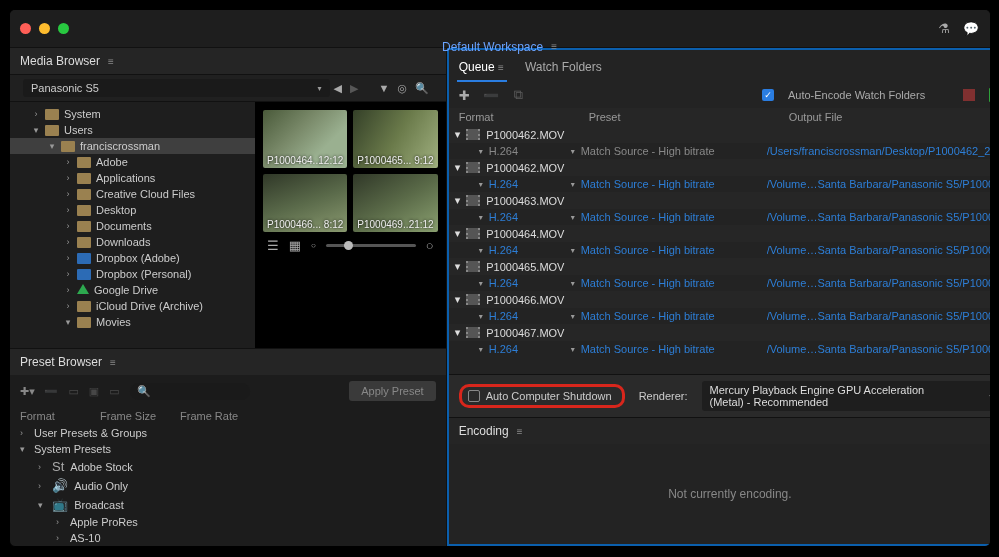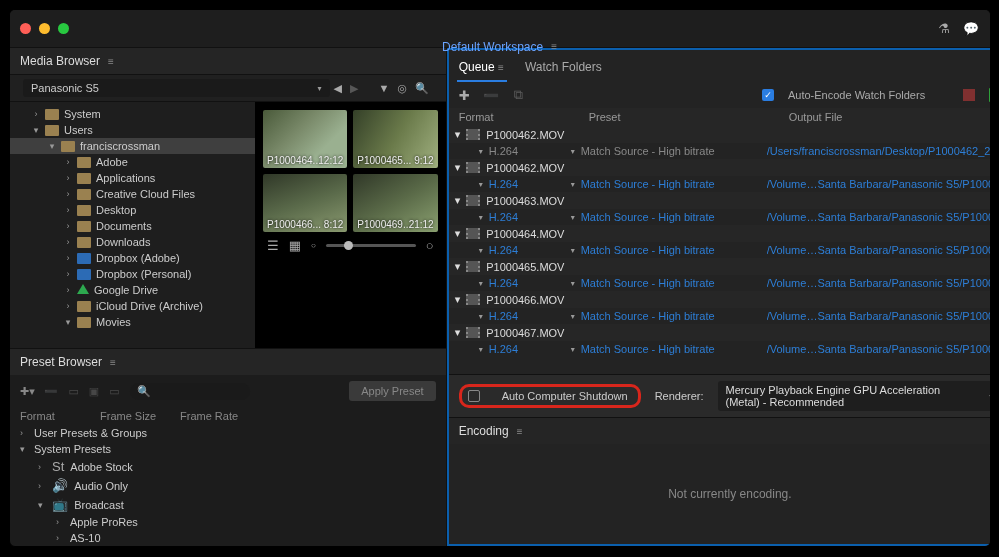--- a/index.html
+++ b/index.html
@@ -86,21 +86,21 @@
   .qitem .fmt { flex: 0 0 116px; padding-left: 24px; display: flex; align-items: center; gap: 6px; }
   .qitem .pre { flex: 0 0 196px; display: flex; align-items: center; gap: 6px; }
   .qitem .out { flex: 1; overflow: hidden; white-space: nowrap; }
   .linkblue { color: #2d7ed6; }
   .linkgray { color: #888; }
   .dd { font-size: 8px; color: #999; }
   .filmicon { width: 14px; height: 11px; background: #555; display: inline-block; border-left: 2px dotted #888; border-right: 2px dotted #888;}
 
   
   .qbottom { display: flex; align-items: center; padding: 6px 10px; gap: 14px; background: #2a2a2a; border-top: 1px solid #111; }
-  .highlight { border: 3px solid #d8261c; border-radius: 10px; padding: 3px 10px 3px 6px; display: flex; align-items: center; gap: 22px; }
+  .highlight { border: 3px solid #d8261c; border-radius: 10px; padding: 3px 10px 3px 6px; display: flex; align-items: center; gap: 6px; }
   .renderer { flex: 1; background: #1e1e1e; padding: 3px 8px; display: flex; justify-content: space-between; align-items: center; border-radius: 3px; color: #ddd; gap: 48px; }
 
   .encpanel { border-top: 1px solid #111; }
   .encbody { height: 100px; display: flex; align-items: center; justify-content: center; color: #888; font-size: 12px; }
   .smicon { font-size: 13px; color: #aaa; }
 </style>
 </head>
 <body>
 
 <div class="window">

